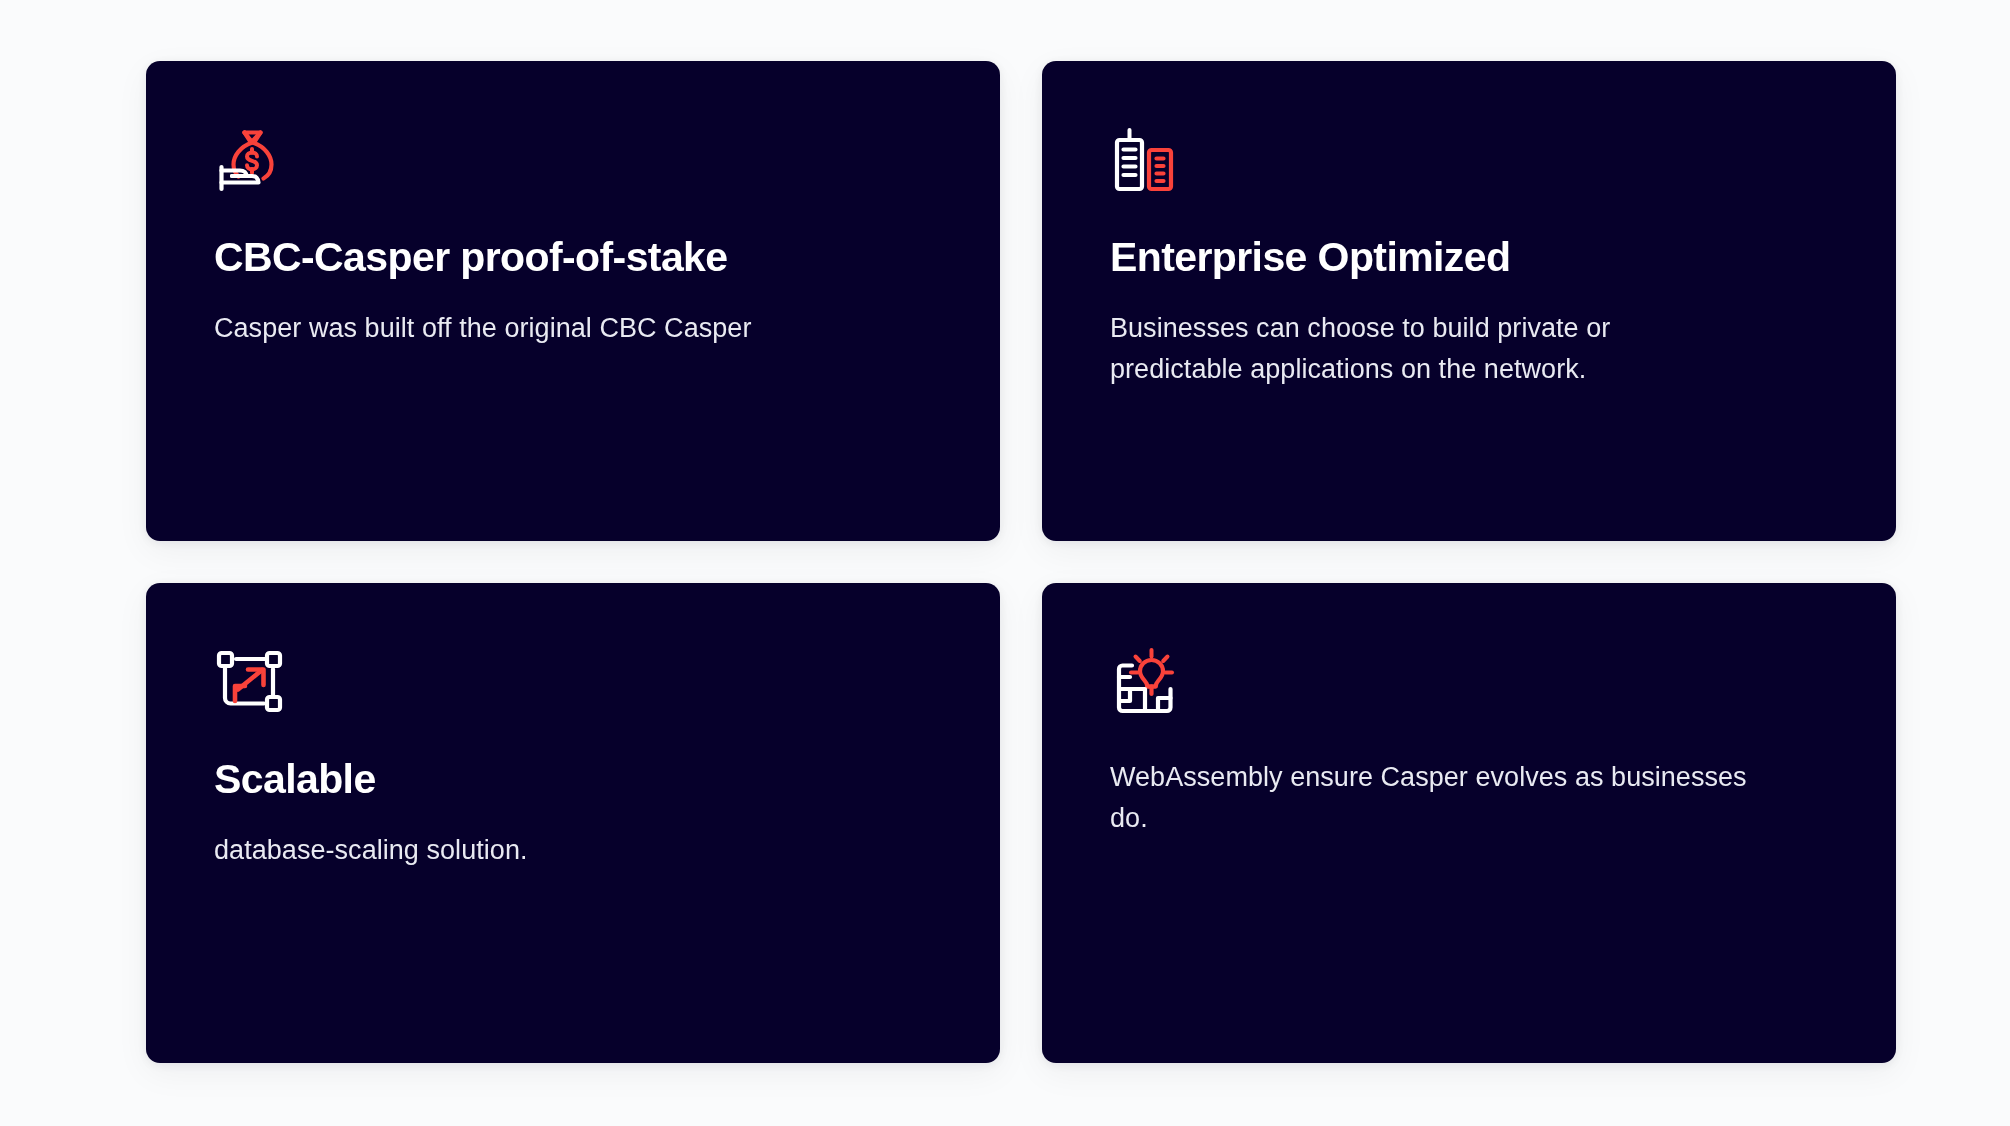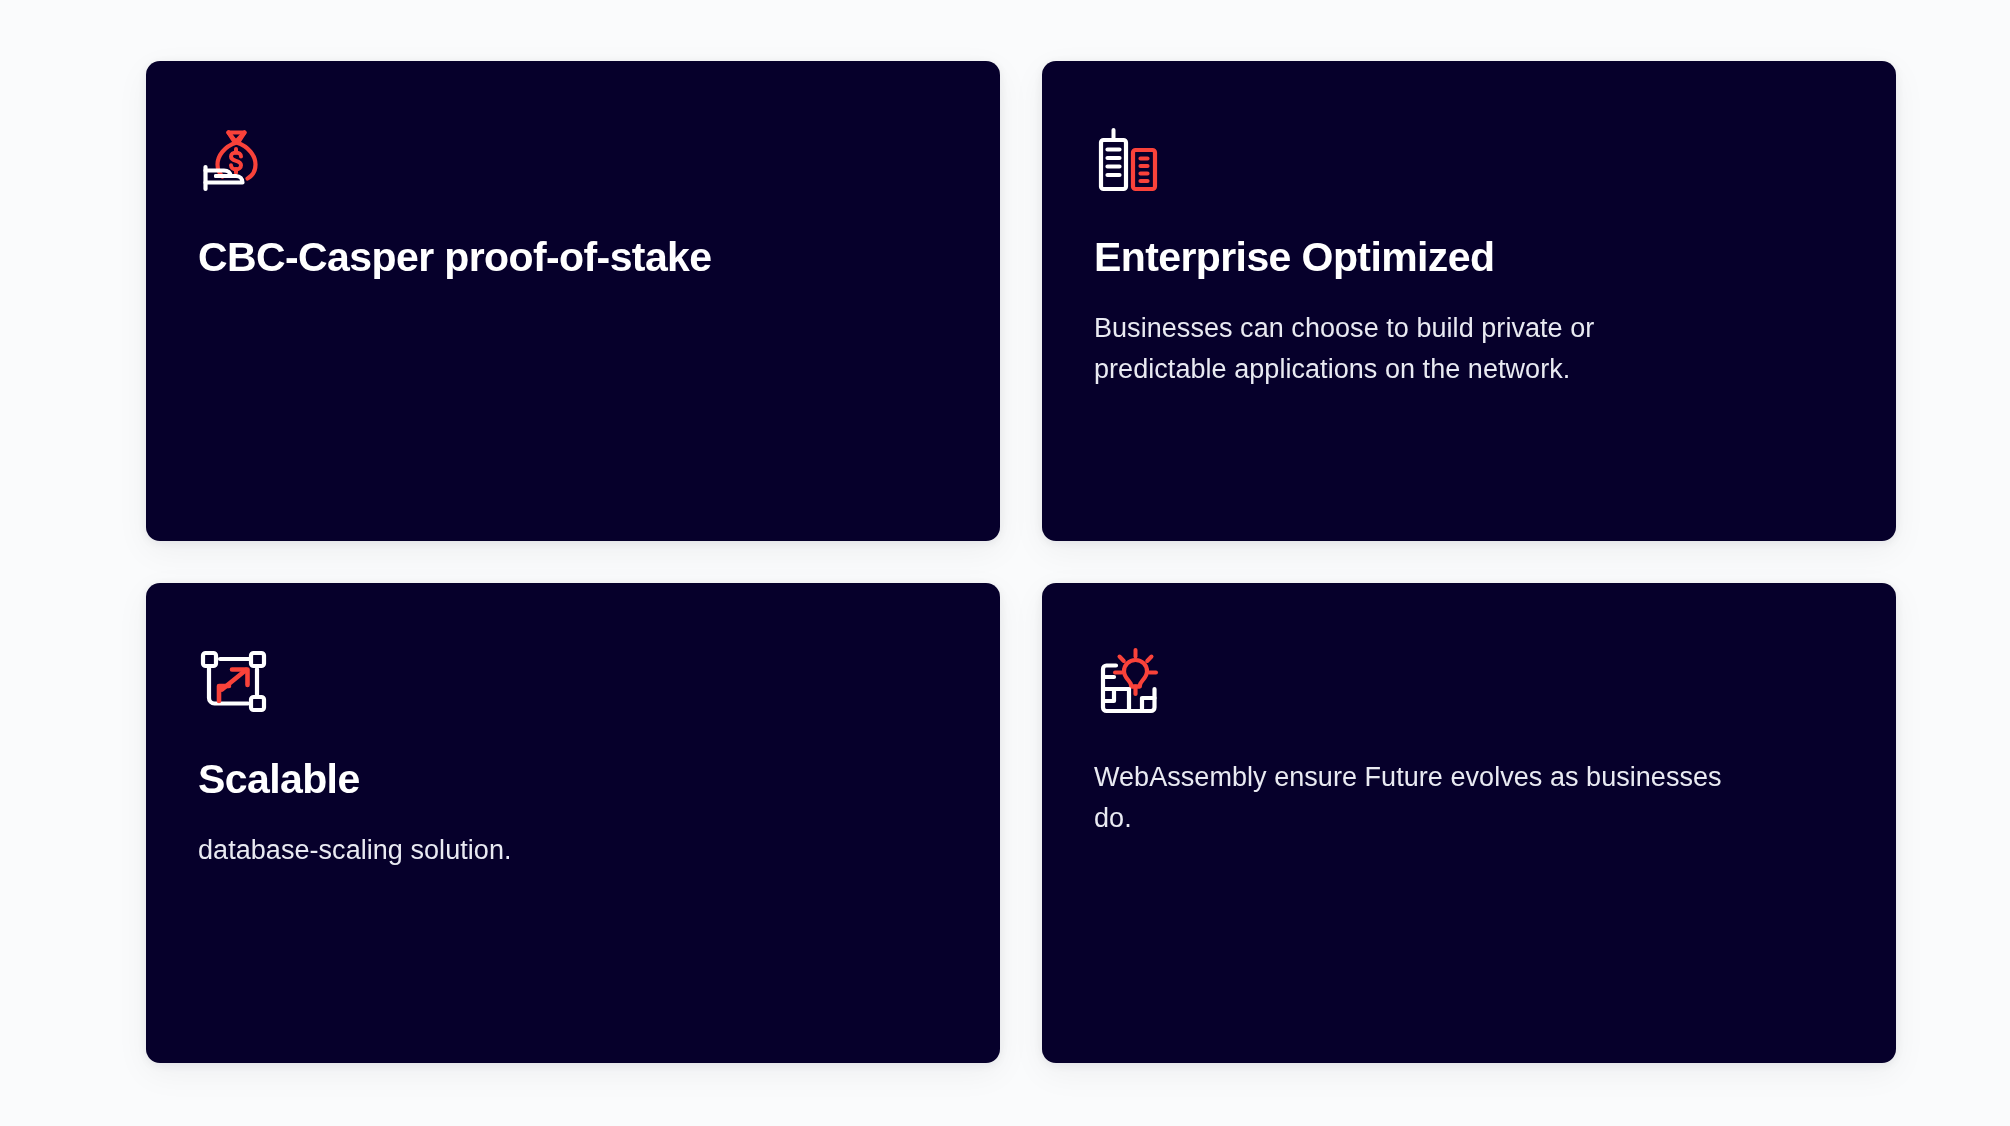--- a/index.html
+++ b/index.html
@@ -33,21 +33,21 @@
     display: grid;
     grid-template-columns: 854px 854px;
     grid-template-rows: 480px 480px;
     column-gap: 42px;
     row-gap: 42px;
   }
 
   .card {
     background: #06002b;
     border-radius: 14px;
-    padding: 62px 76px 0 52px;
+    padding: 62px 76px 0 68px;
     box-shadow: 0 2px 10px rgba(12, 10, 40, 0.07),
                 0 10px 34px rgba(12, 10, 40, 0.05);
     position: relative;
     overflow: hidden;
   }
 
   .card-icon {
     width: 76px;
     height: 76px;
     display: block;
@@ -103,20 +103,21 @@
                    C43 44.6 40.8 46.2 38 46.2 C35.2 46.2 33 44.6 33 42.2" stroke="#f9423a" stroke-width="4" stroke-linecap="round" fill="none"></path>
           <path d="M38 26 V29.8 M38 46 V50" stroke="#f9423a" stroke-width="4" stroke-linecap="round"></path>
 
           <path d="M7.5 44 V66" stroke="#ffffff" stroke-width="4.2" stroke-linecap="round"></path>
           <path d="M7.5 47.5 H26 C30 47.5 32.5 50 32.5 53 H18" stroke="#ffffff" stroke-width="4.2" stroke-linecap="round" stroke-linejoin="round" fill="none"></path>
           <path d="M18 53 H38 C42 53 44.5 55.8 44.5 59.5 H7.5" stroke="#ffffff" stroke-width="4.2" stroke-linecap="round" stroke-linejoin="round" fill="none"></path>
         </svg>
       </span>
       <div class="card-title">CBC-Casper proof-of-stake</div>
       <div class="card-body">
+        <span class="ln">Casper was built off the original CBC Casper</span>
       </div>
     </div>
 
     <div class="card card--enterprise">
       <span class="card-icon">
         <svg viewBox="0 0 76 76" fill="none" xmlns="http://www.w3.org/2000/svg">
 
           <path d="M19.5 7 V17" stroke="#ffffff" stroke-width="4" stroke-linecap="round"></path>
 
           <rect x="7" y="17" width="25" height="49" rx="2.5" stroke="#ffffff" stroke-width="4.2" stroke-linejoin="round"></rect>
@@ -175,19 +176,19 @@
           <path d="M22 20.5 H12.5 C10.6 20.5 9 22.1 9 24 V62.5
                    C9 64.4 10.6 66 12.5 66 H57 C58.9 66 60.5 64.4 60.5 62.5 V44" stroke="#ffffff" stroke-width="4.2" stroke-linecap="round" stroke-linejoin="round" fill="none"></path>
 
           <path d="M9 32 H20" stroke="#ffffff" stroke-width="4.2" stroke-linecap="round"></path>
           <path d="M9 44 H35 V66" stroke="#ffffff" stroke-width="4.2" stroke-linecap="round" stroke-linejoin="round" fill="none"></path>
           <path d="M20 44 V56 H9" stroke="#ffffff" stroke-width="4.2" stroke-linecap="round" stroke-linejoin="round" fill="none"></path>
           <path d="M60.5 53 H48 V66" stroke="#ffffff" stroke-width="4.2" stroke-linecap="round" stroke-linejoin="round" fill="none"></path>
         </svg>
       </span>
       <div class="card-body">
-        <span class="ln">WebAssembly ensure Future evolves as businesses</span>
+        <span class="ln">WebAssembly ensure Casper evolves as businesses</span>
         <span class="ln">do.</span>
       </div>
     </div>
 
   </div>
 </div>
 
 </body></html>

